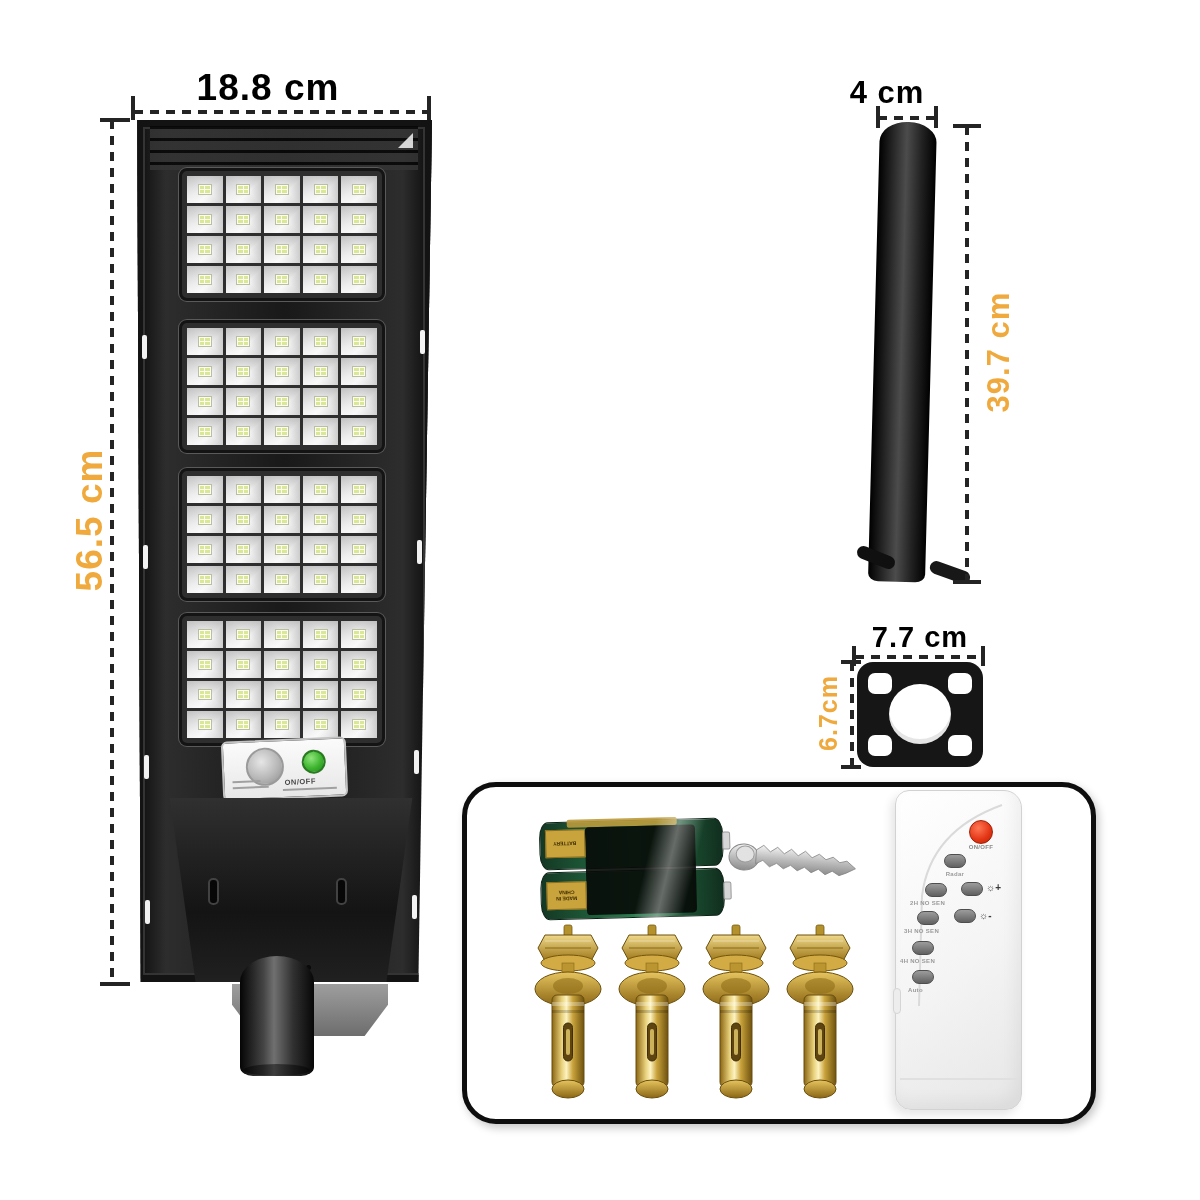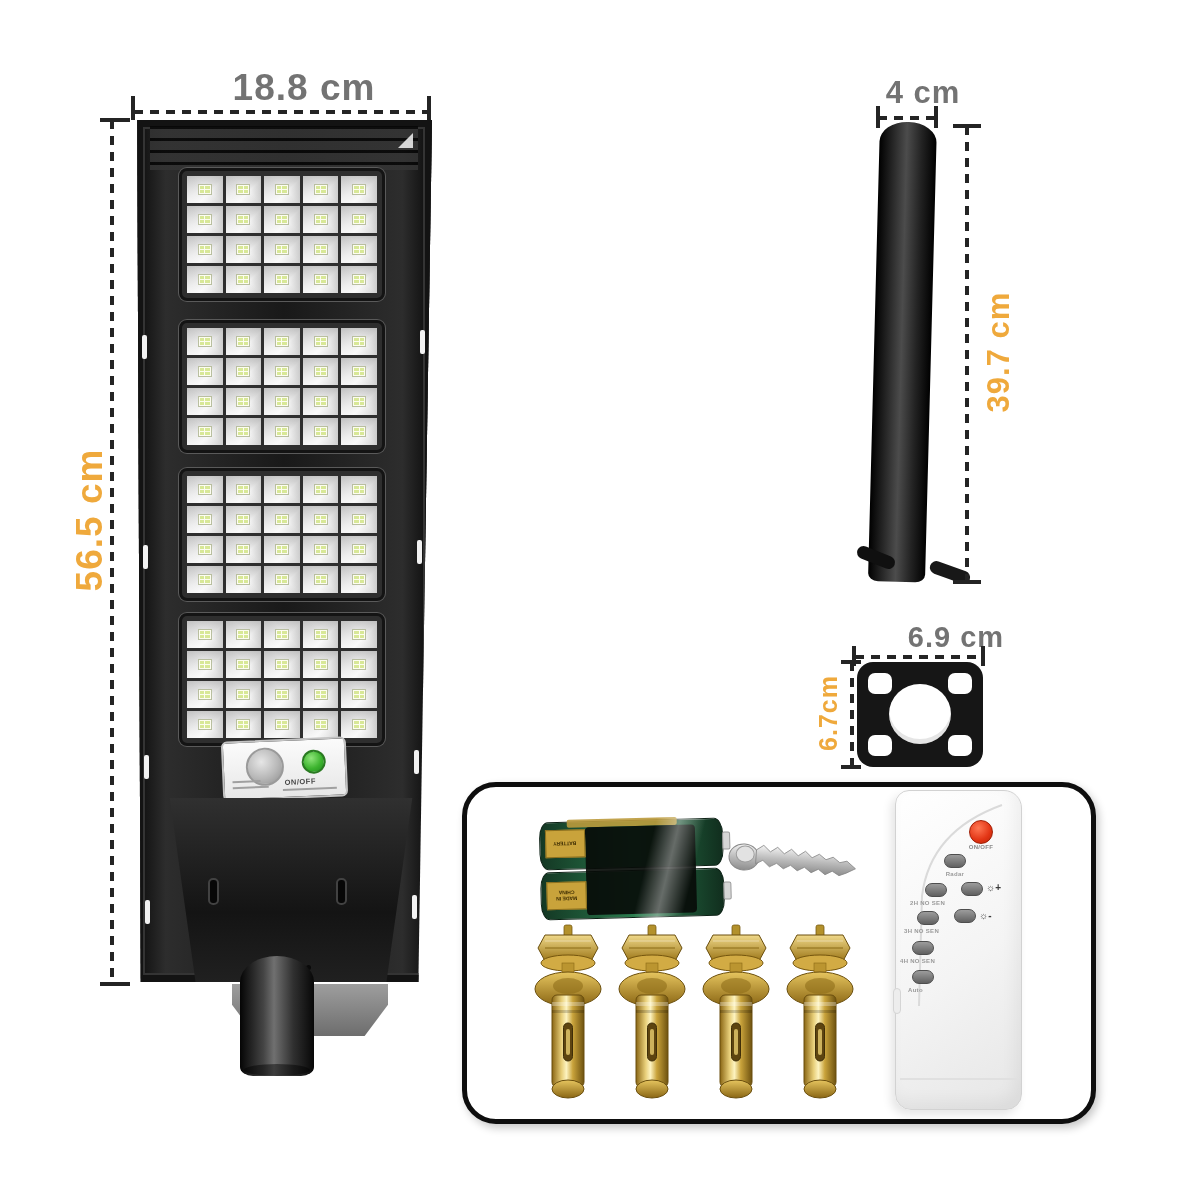--- a/index.html
+++ b/index.html
@@ -7,22 +7,22 @@
          font-family:"Liberation Sans",sans-serif;}
   .abs{position:absolute;}
 
   
   .dash-h{position:absolute;height:4px;
     background:repeating-linear-gradient(90deg,#242424 0 9px,transparent 9px 16px);}
   .dash-v{position:absolute;width:4px;
     background:repeating-linear-gradient(180deg,#242424 0 9px,transparent 9px 16px);}
   .tick-h{position:absolute;height:4px;background:#242424;}
   .tick-v{position:absolute;width:4px;background:#242424;}
-  .dim-label{position:absolute;color:#737373;font-weight:bold;white-space:nowrap;
-    transform:translate(-50%,-50%);letter-spacing:1px;margin-left:36px;}
+  .dim-label{position:absolute;color:#000000;font-weight:bold;white-space:nowrap;
+    transform:translate(-50%,-50%);letter-spacing:1px;}
   .dim-label-v{position:absolute;color:#EFA93C;font-weight:bold;white-space:nowrap;
     transform:translate(-50%,-50%) rotate(-90deg);letter-spacing:1px;}
 
   
   .light-body{position:absolute;left:136px;top:120px;width:296px;height:862px;
     background:linear-gradient(90deg,#0b0b0b,#2d2d2d 10%,#191919 50%,#2d2d2d 90%,#0a0a0a);
     clip-path:polygon(0.4% 0,100% 0,95.4% 100%,1.6% 100%);
     box-shadow:inset 0 0 0 7px #131313, inset 0 0 0 9px #343434;}
   .light-ridges{position:absolute;left:150px;top:126px;width:268px;height:44px;
     background:repeating-linear-gradient(180deg,#060606 0 3px,#343434 3px 12px);opacity:.85;}
@@ -807,21 +807,21 @@
   <div class="dim-label" style="left:887px;top:93px;font-size:31px">4 cm</div>
   <div class="tick-v" style="left:876px;top:106px;height:22px"></div>
   <div class="tick-v" style="left:934px;top:106px;height:22px"></div>
   <div class="dash-h" style="left:878px;top:116px;width:58px"></div>
 
   <div class="dash-v" style="left:965px;top:126px;height:456px"></div>
   <div class="tick-h" style="left:953px;top:124px;width:28px"></div>
   <div class="tick-h" style="left:953px;top:580px;width:28px"></div>
   <div class="dim-label-v" style="left:999px;top:352px;font-size:31px">39.7 cm</div>
 
-  <div class="dim-label" style="left:920px;top:637px;font-size:29px">6.9 cm</div>
+  <div class="dim-label" style="left:920px;top:637px;font-size:29px">7.7 cm</div>
   <div class="dash-h" style="left:855px;top:655px;width:130px"></div>
   <div class="tick-v" style="left:852px;top:646px;height:20px"></div>
   <div class="tick-v" style="left:981px;top:646px;height:20px"></div>
 
   <div class="dash-v" style="left:850px;top:662px;height:106px"></div>
   <div class="tick-h" style="left:841px;top:660px;width:20px"></div>
   <div class="tick-h" style="left:841px;top:765px;width:20px"></div>
   <div class="dim-label-v" style="left:828px;top:713px;font-size:25px">6.7cm</div>
 
   <div class="plate">

